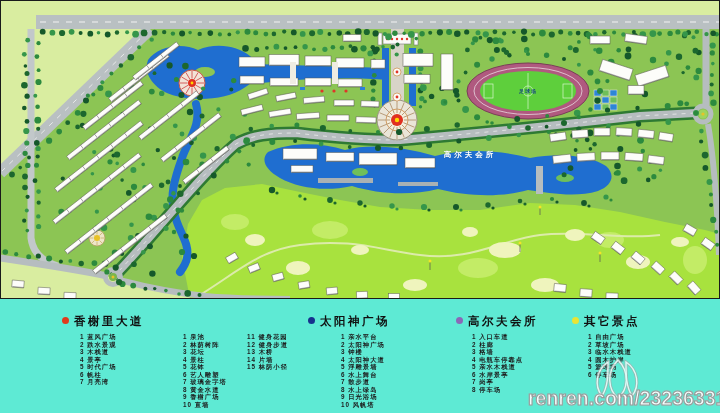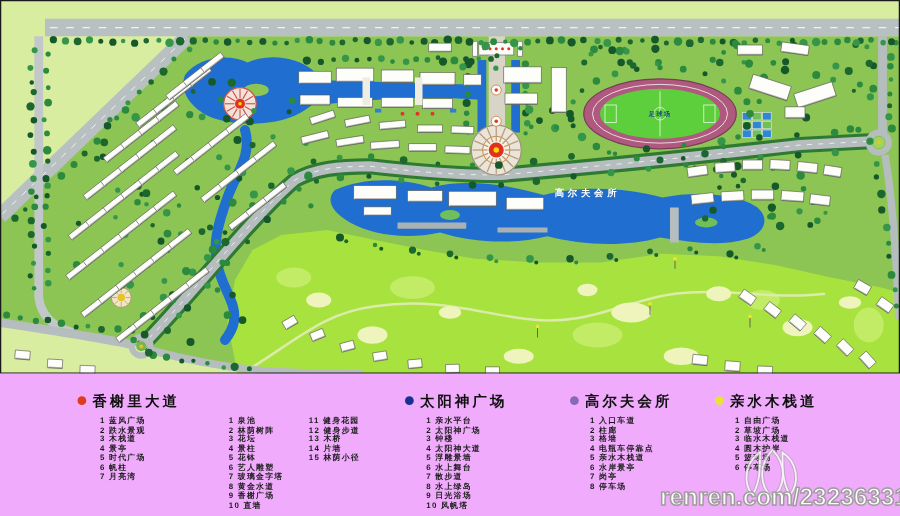--- a/index.html
+++ b/index.html
@@ -1,19 +1,19 @@
 <!DOCTYPE html>
 <html><head>
 <meta charset="utf-8">
 <style>
   html,body{margin:0;padding:0;background:#fff;font-family:"Liberation Sans","DejaVu Sans",sans-serif;}
   #stage{position:relative;width:720px;height:413px;overflow:hidden;background:#fff;}
   #mapwrap{position:absolute;left:0;top:0;width:720px;height:299px;}
   
-  #legend{position:absolute;left:0;top:299px;width:720px;height:114px;background:#f0abfc;}
+  #legend{position:absolute;left:0;top:299px;width:720px;height:114px;background:#5eead4;}
   .lg-hdr{position:absolute;white-space:nowrap;font-size:11.5px;font-weight:800;letter-spacing:2.5px;color:#101010;}
   .lg-dot{display:inline-block;width:7px;height:7px;border-radius:50%;margin-right:5px;vertical-align:1px;}
   .lg-items{position:absolute;white-space:nowrap;}
   .lg-item{font-size:6.3px;font-weight:700;letter-spacing:1px;line-height:7.5px;color:#1c1c1c;}
   
   .wm{position:absolute;color:#fff;font-weight:800;
       -webkit-text-stroke:1.1px #9a9a9a;
       text-shadow:0 0 1px #aaa, 0 0 2px #bbb;
       opacity:.95;white-space:nowrap;}
   #wm-name{left:644px;top:360px;font-size:21px;letter-spacing:3px;}
@@ -1174,21 +1174,21 @@
         <div class="lg-item">9 香榭广场</div>
         <div class="lg-item">10 直墙</div>
       </div>
       <div class="lg-items" style="left: 247px; top: 34px;">
         <div class="lg-item">11 健身花园</div>
         <div class="lg-item">12 健身步道</div>
         <div class="lg-item">13 木桥</div>
         <div class="lg-item">14 片墙</div>
         <div class="lg-item">15 林荫小径</div>
       </div>
-      <div class="lg-hdr" style="left: 324px; top: 15px; font-family: Liberation Mono, monospace;"><span class="lg-dot" style="background: rgb(22, 50, 142);"></span><span>太阳神广场</span></div>
+      <div class="lg-hdr" style="left: 308px; top: 15px; font-family: Liberation Mono, monospace;"><span class="lg-dot" style="background: rgb(22, 50, 142);"></span><span>太阳神广场</span></div>
       <div class="lg-items" style="left: 341px; top: 34px;">
         <div class="lg-item">1 亲水平台</div>
         <div class="lg-item">2 太阳神广场</div>
         <div class="lg-item">3 钟楼</div>
         <div class="lg-item">4 太阳神大道</div>
         <div class="lg-item">5 浮雕景墙</div>
         <div class="lg-item">6 水上舞台</div>
         <div class="lg-item">7 散步道</div>
         <div class="lg-item">8 水上绿岛</div>
         <div class="lg-item">9 日光浴场</div>
@@ -1198,21 +1198,21 @@
       <div class="lg-items" style="left: 472px; top: 34px;">
         <div class="lg-item">1 入口车道</div>
         <div class="lg-item">2 柱廊</div>
         <div class="lg-item">3 格墙</div>
         <div class="lg-item">4 电瓶车停靠点</div>
         <div class="lg-item">5 亲水木栈道</div>
         <div class="lg-item">6 水岸景亭</div>
         <div class="lg-item">7 岗亭</div>
         <div class="lg-item">8 停车场</div>
       </div>
-      <div class="lg-hdr" style="left: 572px; top: 15px;"><span class="lg-dot" style="background: rgb(232, 228, 53);"></span><span>亲水木栈道</span></div>
+      <div class="lg-hdr" style="left: 572px; top: 15px;"><span class="lg-dot" style="background: rgb(232, 228, 53);"></span><span>其它景点</span></div>
       <div class="lg-items" style="left: 588px; top: 34px;">
         <div class="lg-item">1 自由广场</div>
         <div class="lg-item">2 草坡广场</div>
         <div class="lg-item">3 临水木栈道</div>
         <div class="lg-item">4 圆木护岸</div>
         <div class="lg-item">5 篮球场</div>
         <div class="lg-item">6 停车场</div>
       </div>
     </div>
 

